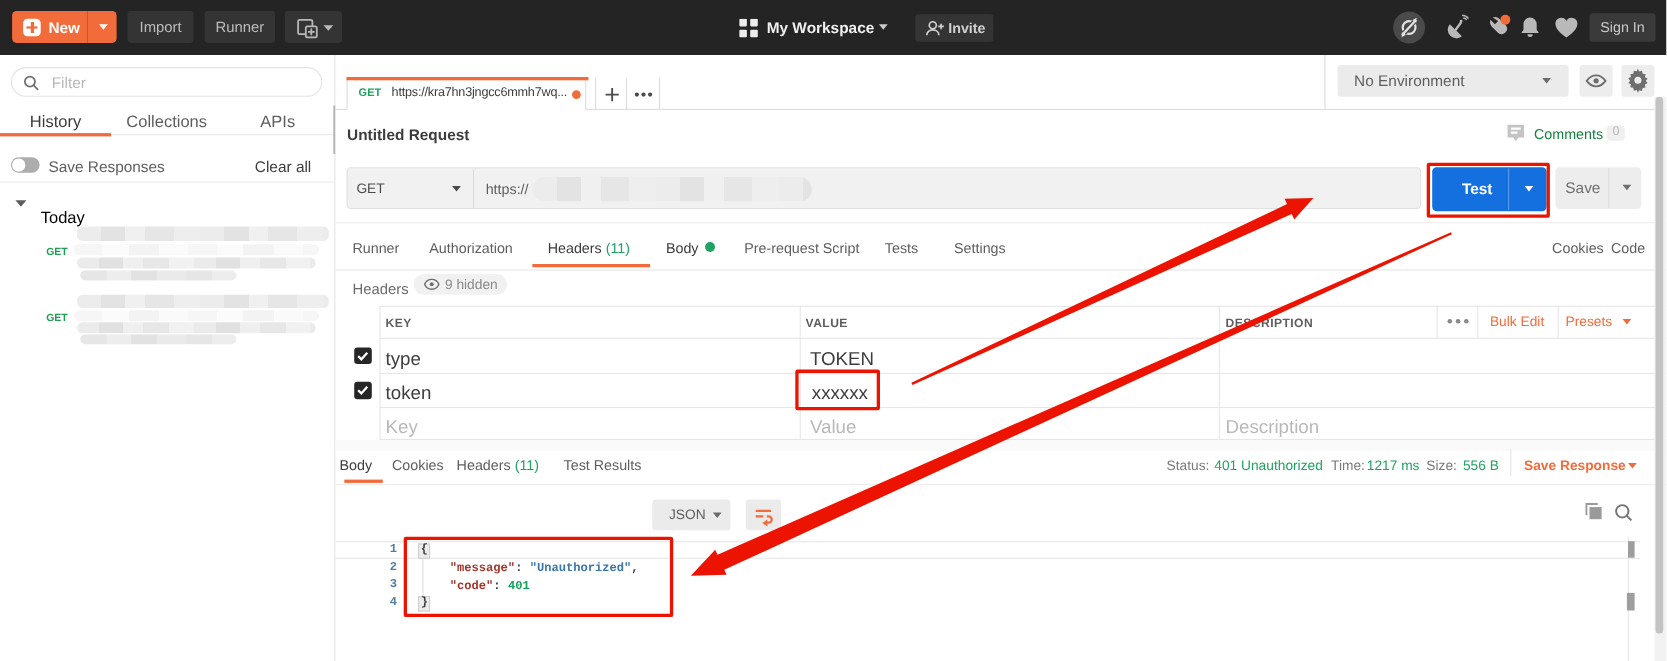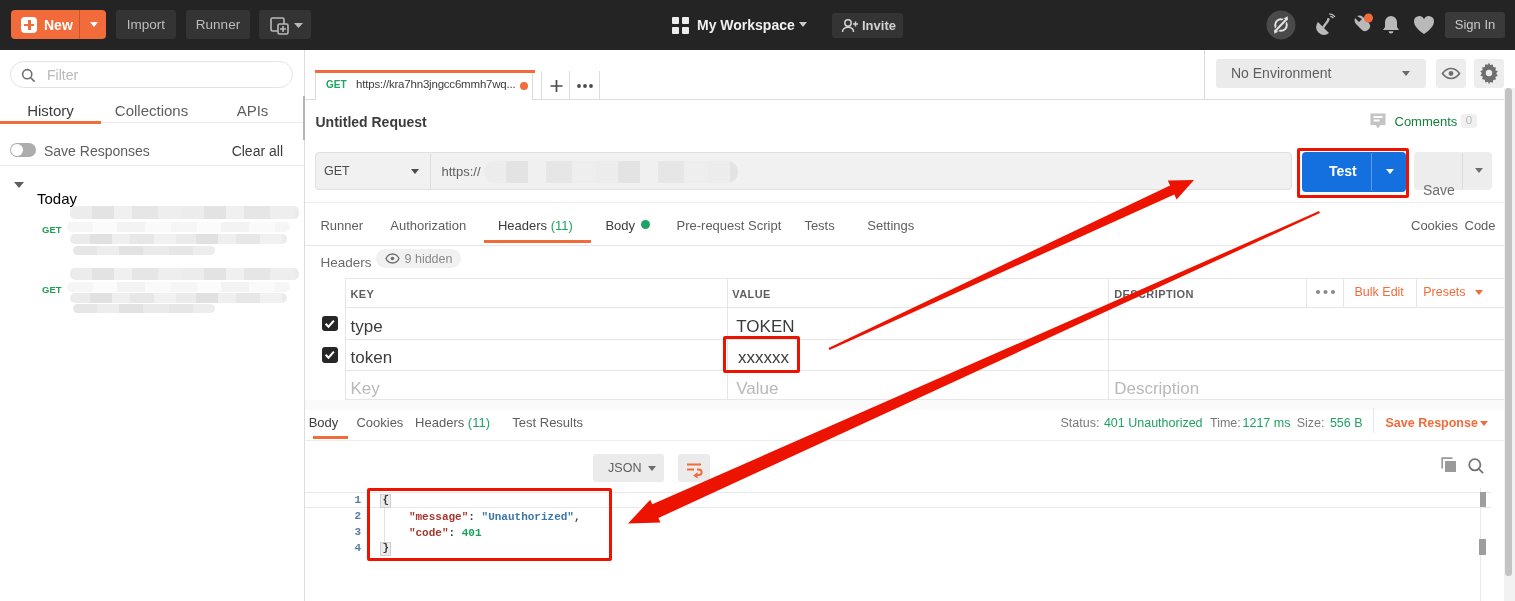--- a/index.html
+++ b/index.html
@@ -224,21 +224,21 @@
     <span class="vline" style="left:114px;top:1px;height:36px;background:#dcdcdc;"></span>
     <span style="position:absolute;left:126px;top:11px;">https://</span>
     <span class="mosaic m1" style="left:168px;top:8px;width:254px;height:22px;border-radius:11px;"></span>
   </div>
   <div id="send">
       <span style="position:absolute;left:27px;top:11px;">Test</span>
       <span class="vline" style="left:69px;top:1px;height:38px;background:rgba(255,255,255,0.3);"></span>
       <span class="caret" style="position:absolute;right:12px;top:17px;color:#fff;"></span>
     </div>
   <div id="save">
-      <span style="position:absolute;left:9px;top:10px;margin-top:20px;">Save</span>
+      <span style="position:absolute;left:9px;top:10px;">Save</span>
       <span class="vline" style="left:48px;top:1px;height:36px;background:#dcdcdc;"></span>
       <span class="caret" style="position:absolute;right:9px;top:16px;color:#6e6e6e;"></span>
     </div>
   <div class="hline" style="left:0;top:151.5px;width:1210px;background:#ededed;"></div>
 
   <div class="rtab" style="left:15.4px;">Runner</div>
   <div class="rtab" style="left:85.3px;">Authorization</div>
   <div class="rtab" style="left:192.9px;color:#3c3c3c;">Headers <span class="grn">(11)</span></div>
   <div class="rtab" style="left:300.4px;color:#3c3c3c;">Body</div>
   <div class="abs" style="left:336px;top:170px;width:9px;height:9px;border-radius:4.5px;background:#1ea362;"></div>

